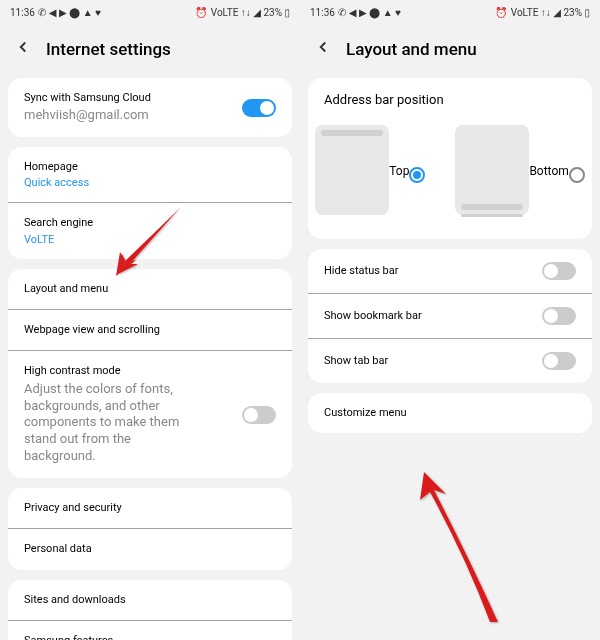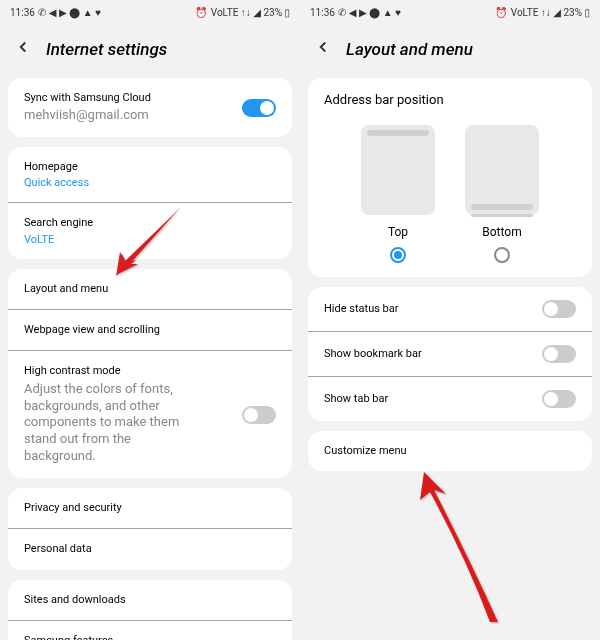--- a/index.html
+++ b/index.html
@@ -38,21 +38,20 @@
     }
     .back-icon {
       width: 18px;
       height: 18px;
       margin-right: 14px;
     }
     .header-title {
       font-size: 17px;
       font-weight: 500;
       color: #000;
-      font-style: italic;
     }
     .card {
       background: #fff;
       border-radius: 14px;
       margin: 4px 8px 10px 8px;
       overflow: hidden;
     }
     .item {
       padding: 13px 16px;
       border-bottom: 1px solid #a3a3a3;
@@ -113,21 +112,21 @@
       padding: 14px 16px 10px 16px;
     }
     .preview-row {
       display: flex;
       justify-content: center;
       gap: 30px;
       padding: 8px 16px 14px 16px;
     }
     .preview-col {
       display: flex;
-      flex-direction: column;
+      flex-direction: row;
       align-items: center;
     }
     .phone-mock {
       width: 74px;
       height: 90px;
       background: #e8e8e8;
       border-radius: 8px;
       position: relative;
       margin-bottom: 10px;
     }

